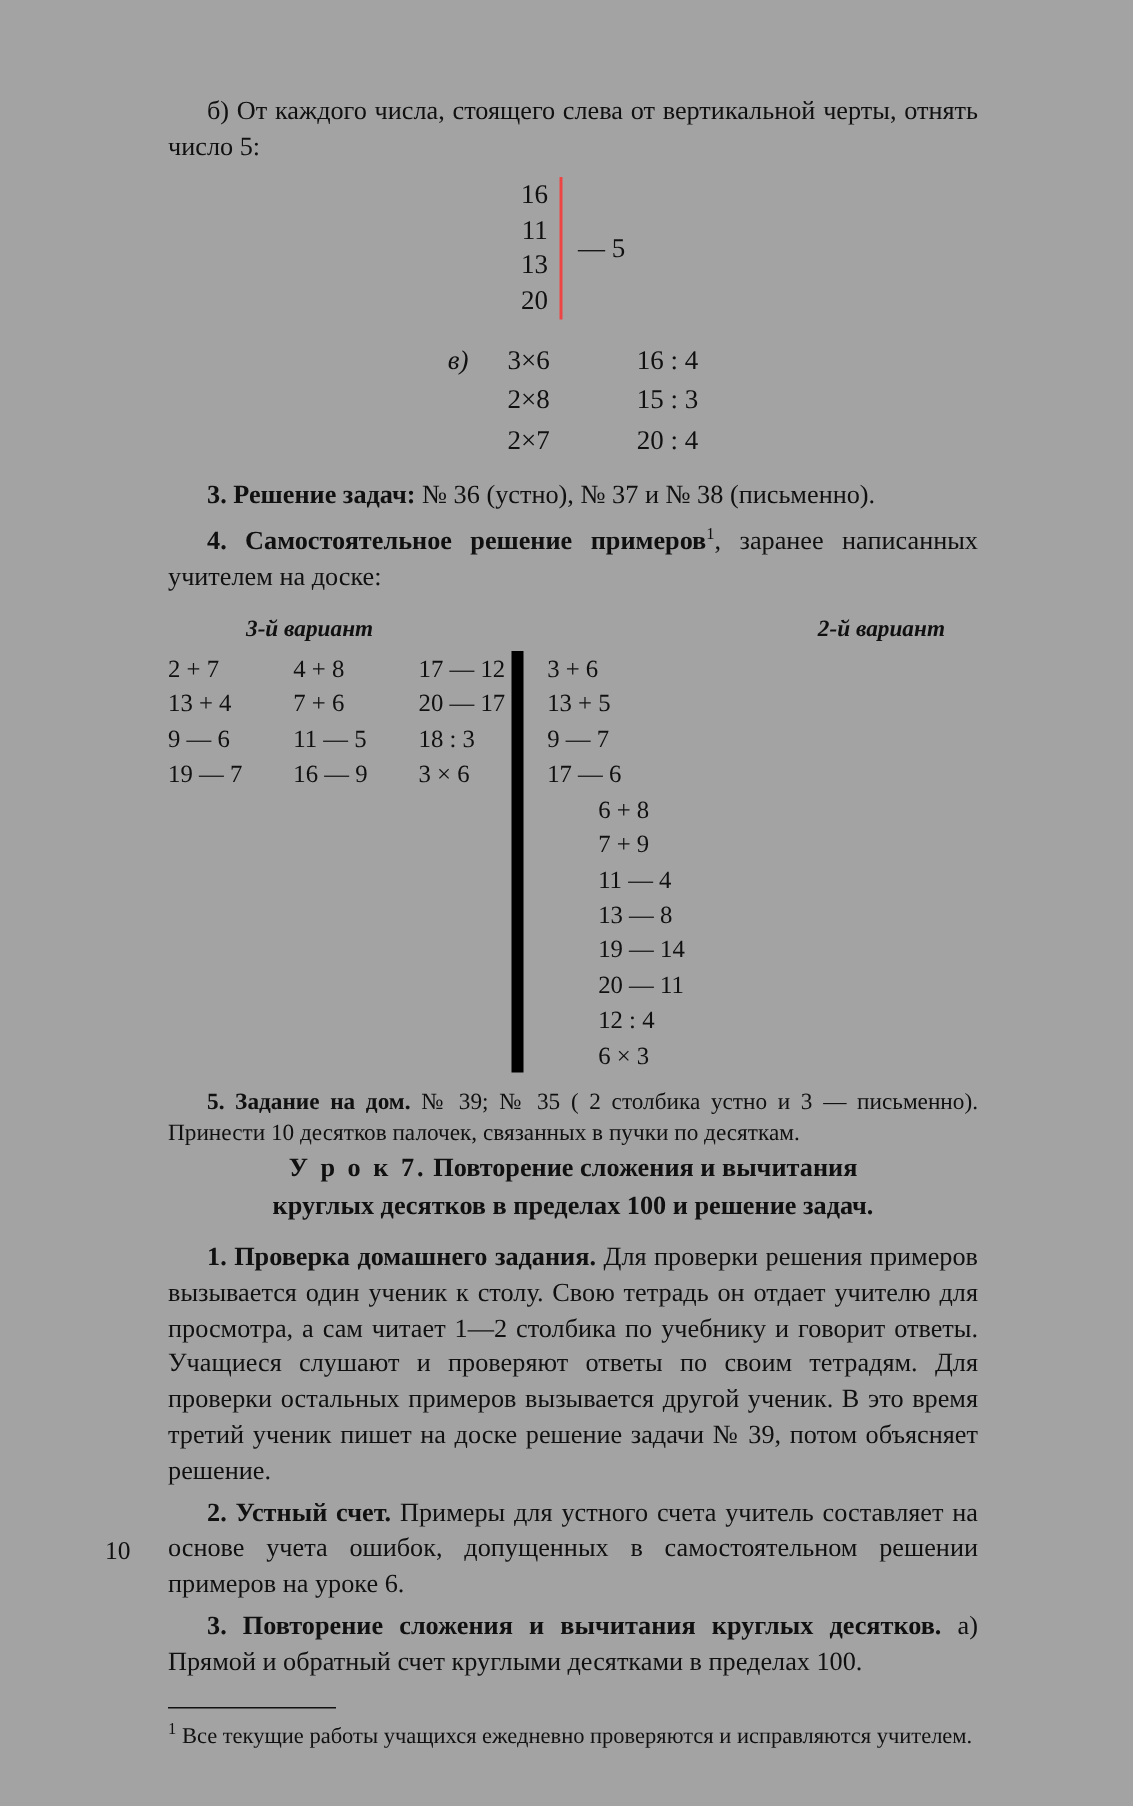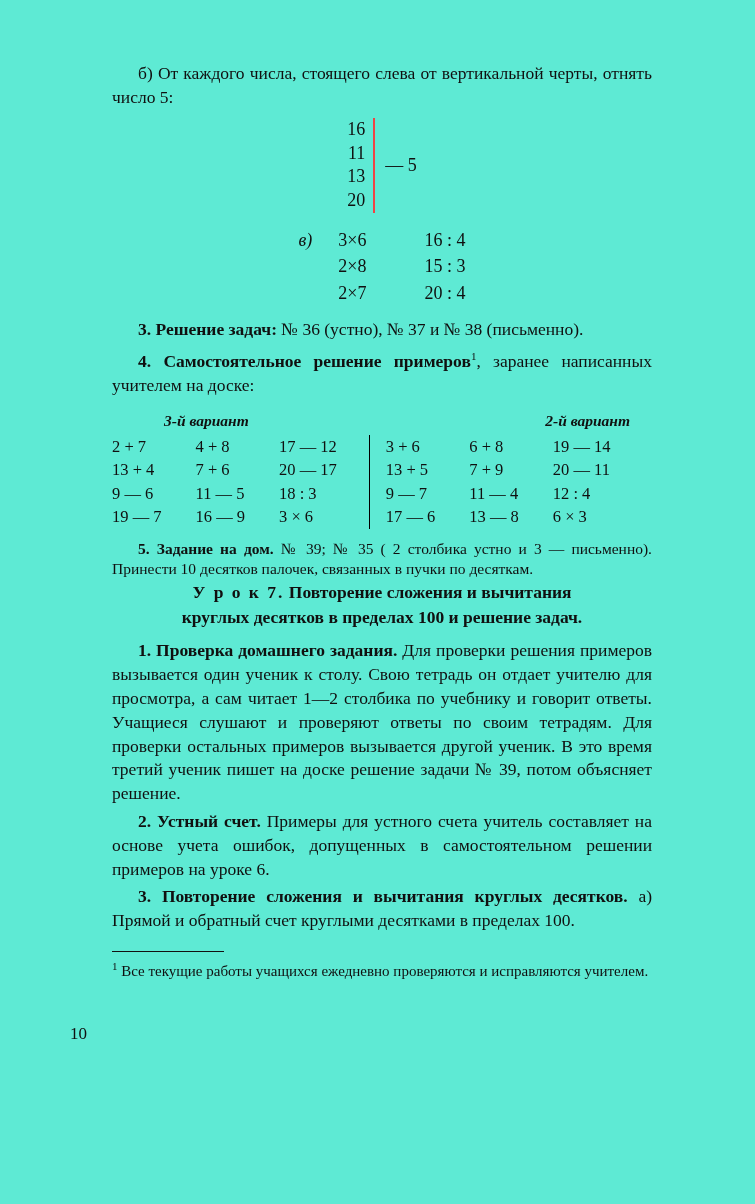--- a/index.html
+++ b/index.html
@@ -12,21 +12,21 @@
     height: 1204px;
     font-family: "Liberation Serif", serif;
     color: #101010;
     position: relative;
   }
   .page {
     position: absolute;
     left: 0; top: 0;
     width: 755px;
     height: 1204px;
-    background: #5eead4;
+    background: #a3a3a3;
     overflow: hidden;
   }
   .content {
     position: absolute;
     left: 112px;
     top: 62px;
     width: 540px;
   }
   p {
     margin: 0;
@@ -92,22 +92,22 @@
   .vhead1 { margin-left: 52px; }
   .vhead2 { margin-left: auto; margin-right: 22px; }
   .vbody {
     display: flex;
     font-size: 16.5px;
     line-height: 1.42;
   }
   .vside {
     display: flex;
   }
-  .vside.left { padding-right: 32px; border-right: 1px solid #000000; }
-  .vside.right { padding-left: 16px; }
+  .vside.left { padding-right: 4px; border-right: 8px solid #000000; }
+  .vside.right { padding-left: 16px; flex-direction: column; }
   .vc { text-align: left; }
   .vc + .vc { margin-left: 34px; }
 
   
   .small {
     font-size: 15.5px;
     line-height: 1.33;
   }
 
   

